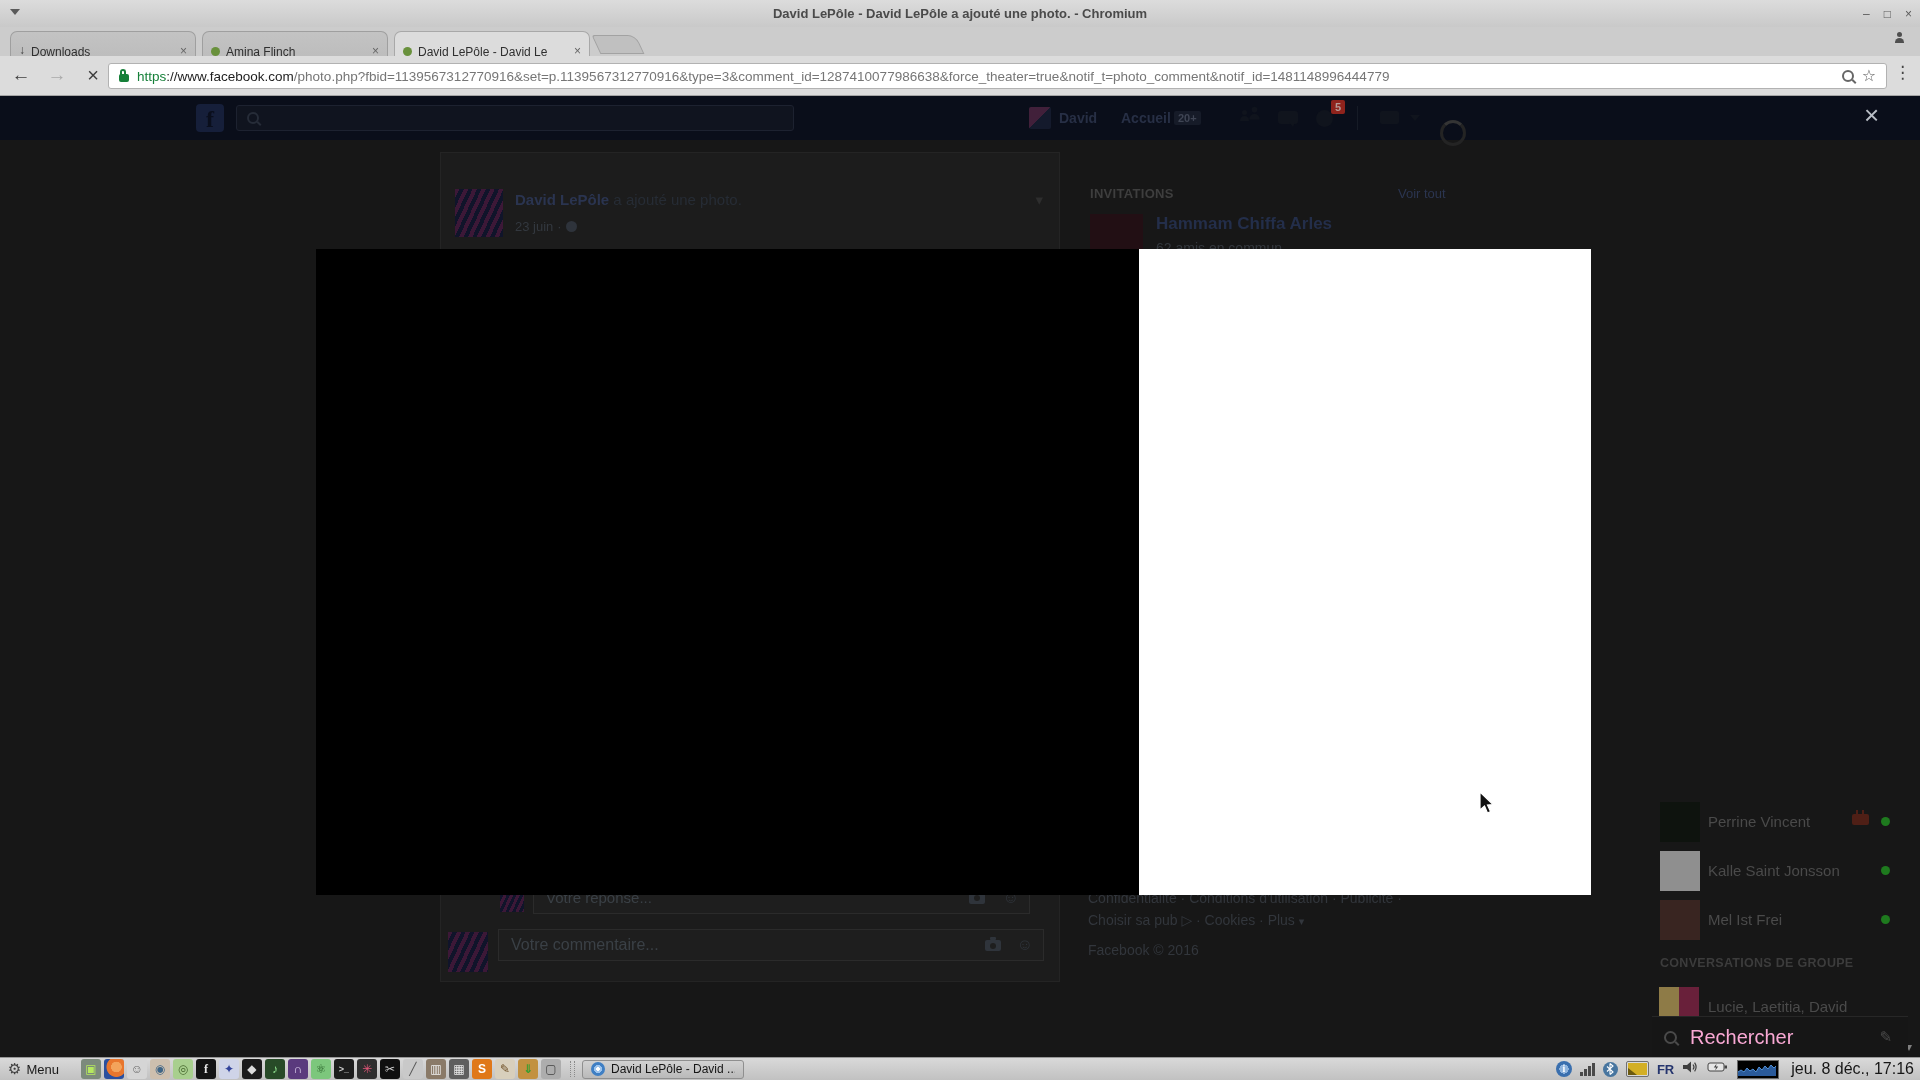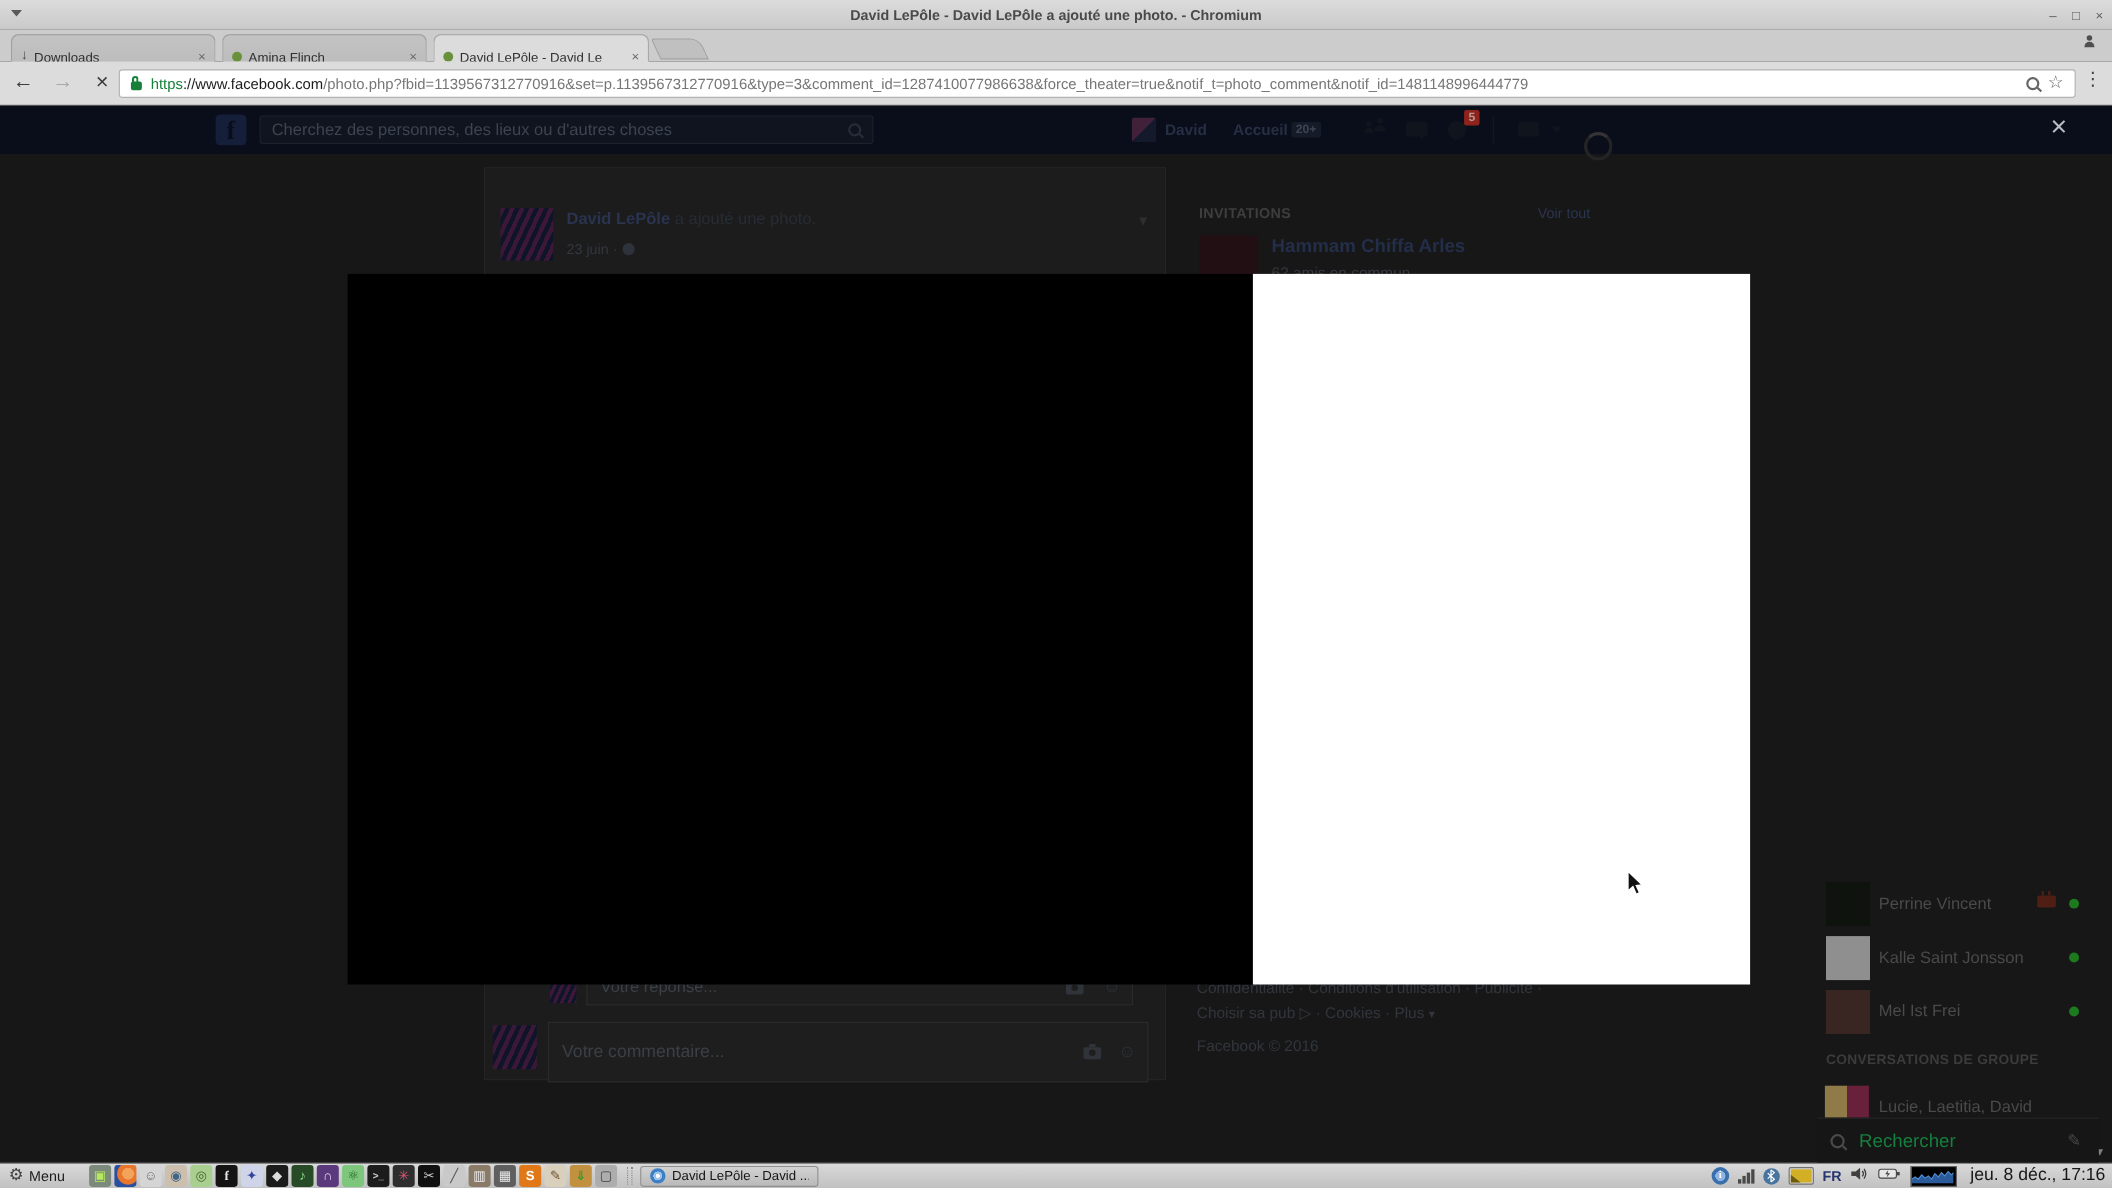--- a/index.html
+++ b/index.html
@@ -79,21 +79,21 @@
   .post-action{color:#262c35;}
   .post-meta{position:absolute;left:74px;top:66px;font-size:13px;color:#33383f;display:flex;align-items:center;gap:4px;}
   .globe-mini{width:11px;height:11px;border-radius:50%;background:#2e333b;display:inline-block;}
   .post-chevron{position:absolute;right:16px;top:38px;color:#2e2e2e;font-size:15px;}
   .g-caret::before{content:"▾"}
   .dim-input{position:absolute;background:#1e1e1e;border:1px solid #2b2b2b;box-sizing:border-box;display:flex;align-items:center;}
   .dim-ph{color:#3a4046;white-space:nowrap;overflow:hidden;}
   .reply-avatar{position:absolute;left:59px;top:735px;width:24px;height:24px;background:repeating-linear-gradient(115deg,#3c1837 0 3px,#10142a 3px 6px);}
   .reply-input{left:92px;top:728px;width:497px;height:33px;padding:0 12px;}
   .comment-avatar{position:absolute;left:7px;top:779px;width:40px;height:40px;background:repeating-linear-gradient(115deg,#3c1837 0 4px,#10142a 4px 8px);}
-  .comment-input{left:57px;top:776px;width:546px;height:55px;padding:0 12px;font-size:16px;}
+  .comment-input{left:57px;top:776px;width:546px;height:32px;padding:0 12px;font-size:16px;}
   .cam{width:16px;height:11px;background:#2f343b;border-radius:2px;position:absolute;top:50%;margin-top:-5px;}
   .cam::before{content:"";position:absolute;top:-3px;left:5px;width:6px;height:3px;background:#2f343b;border-radius:1px;}
   .cam::after{content:"";position:absolute;left:5px;top:2.5px;width:6px;height:6px;border-radius:50%;background:#1e1e1e;}
   .smiley{position:absolute;top:50%;margin-top:-10px;color:#2f343b;font-size:16px;line-height:20px;}
   .g-smiley::before{content:"☺"}
 
   
   .inv-title{position:absolute;left:1090px;top:90px;font-size:13px;font-weight:bold;color:#3e3e3e;letter-spacing:.3px;}
   .inv-seeall{position:absolute;left:1398px;top:90px;font-size:13px;color:#2b3550;}
   .inv-thumb{position:absolute;left:1090px;top:118px;width:53px;height:53px;background:#220f14;z-index:1;}
@@ -116,21 +116,21 @@
   .presence-dot{position:absolute;left:1881px;width:9px;height:9px;border-radius:50%;background:#1e7a1e;}
   .cake{position:absolute;left:1852px;width:17px;height:11px;background:#4f1f16;border-radius:2px;}
   .cake::before{content:"";position:absolute;left:4px;top:-4px;width:2px;height:4px;background:#4f1f16;}
   .cake::after{content:"";position:absolute;left:10px;top:-4px;width:2px;height:4px;background:#4f1f16;}
   .group-header{position:absolute;left:1660px;top:860px;font-size:12.5px;font-weight:bold;color:#3c3c3c;letter-spacing:.3px;}
   .g-avatar{position:absolute;left:1659px;top:891px;width:40px;height:40px;background:linear-gradient(90deg,#8e7b47 0 50%,#69203a 50%);}
   .g-name{position:absolute;left:1708px;top:891px;}
   .chat-search{position:absolute;left:1652px;top:920px;width:256px;height:41px;background:#161616;border-top:1px solid #272727;box-sizing:border-box;z-index:3;}
   .cs-mag{position:absolute;left:12px;top:14px;width:9px;height:9px;border-color:#4a4a4a;}
   .cs-mag::after{background:#4a4a4a;}
-  .cs-ph{position:absolute;left:38px;top:0;line-height:41px;font-size:17px;color:#15803d;}
+  .cs-ph{position:absolute;left:38px;top:0;line-height:41px;font-size:20px;color:#f9a8d4;}
   .cs-compose{position:absolute;right:16px;top:11px;font-size:15px;color:#4a4a4a;}
   .g-pencil::before{content:"✎"}
   .scroll-arrow{position:absolute;left:1906px;top:944px;font-size:12px;color:#7f7f7f;}
 
   
   .taskbar{position:absolute;left:0;top:1057px;width:1920px;height:23px;background:linear-gradient(#d9d9d9,#c1c1c1);border-top:1px solid #979797;box-sizing:border-box;display:flex;align-items:center;}
   .tb-gear{margin-left:8px;font-size:15px;color:#3f3f3f;line-height:22px;}
   .g-gear::before{content:"⚙"}
   .tb-menu{margin-left:5px;font-size:13px;color:#1a1a1a;}
   .launchers{display:flex;gap:3px;margin-left:22px;}
@@ -198,21 +198,20 @@
       <span class="starbtn g-star"></span>
     </div>
     <span class="menu3 g-menu3"></span>
   </div>
 
   <div class="viewport">
 
     <div class="fb-header">
       <div class="fb-logo g-f"></div>
       <div class="fb-search">
-        <span class="fb-search-ph">Cherchez des personnes, des lieux ou d'autres choses</span>
         <span class="mag fb-mag"></span>
       </div>
       <div class="fb-avatar"></div>
       <span class="fb-navtxt" style="left:1059px;">David</span>
       <span class="fb-navtxt" style="left:1121px;">Accueil</span>
       <span class="fb-badge">20+</span>
       <span class="fb-people">
           <span class="person p1"></span>
           <span class="person p2"></span>
         </span>

